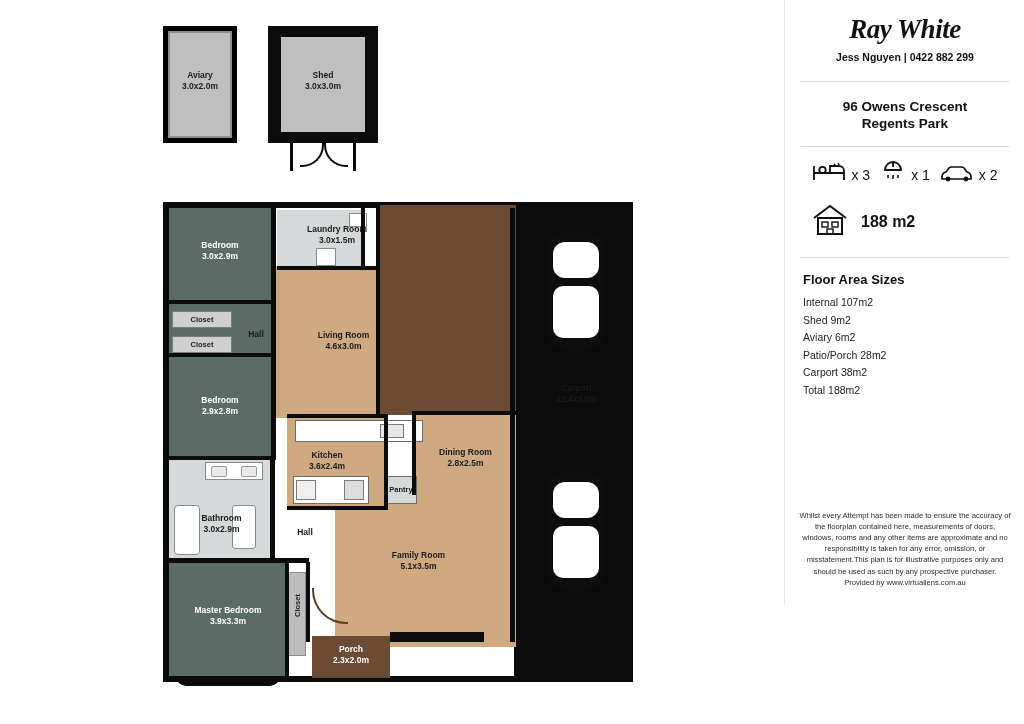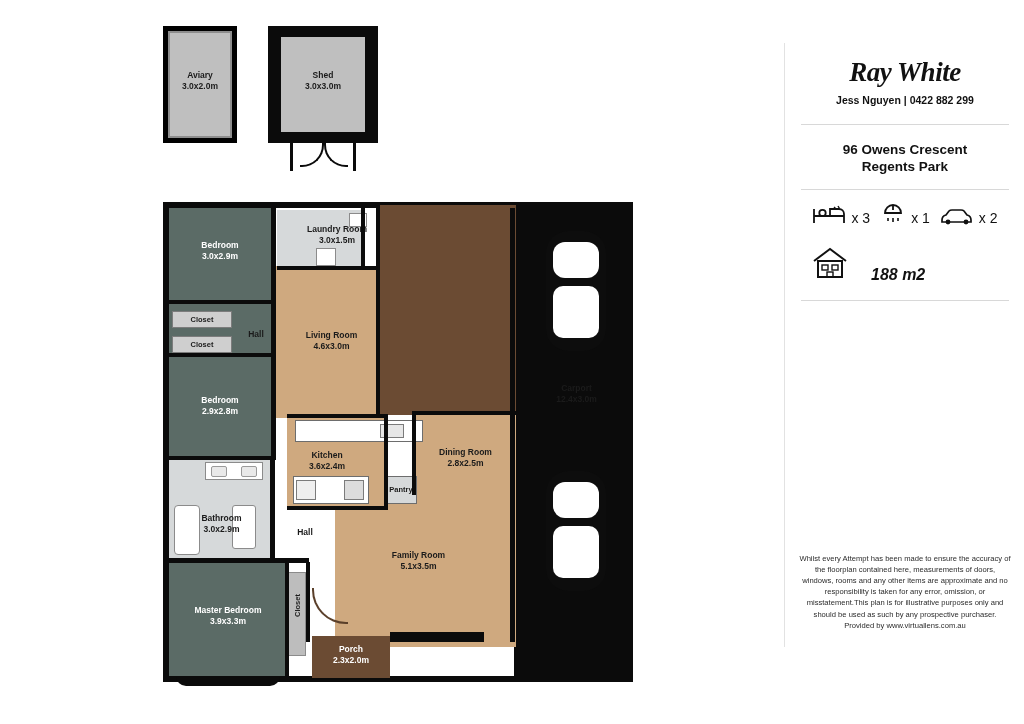--- a/index.html
+++ b/index.html
@@ -62,21 +62,21 @@
   .master-lbl{left:169px;top:605px;width:118px;color:#fff;}
   .master-closet{left:287px;top:572px;width:19px;height:84px;background:#bdbdbd;border:1px solid #8b8b8b;}
   .master-closet-lbl{left:280px;top:600px;width:34px;font-size:7.5px;transform:rotate(-90deg);transform-origin:center;}
 
   .laundry{left:277px;top:210px;width:84px;height:56px;background:#d6d9da;}
   .laundry-lbl{left:291px;top:224px;width:92px;}
   .laundry-tub{left:349px;top:213px;width:18px;height:14px;background:#fff;border:1px solid #8b8b8b;}
   .laundry-app{left:316px;top:248px;width:20px;height:18px;background:#fff;border:1px solid #8b8b8b;}
 
   .living{left:271px;top:266px;width:105px;height:152px;background:#cfa97f;}
-  .living-lbl{left:271px;top:330px;width:105px;padding-left:8px;}
+  .living-lbl{left:283px;top:330px;width:105px;padding-left:8px;}
 
   .patio{left:376px;top:205px;width:140px;height:210px;background:#6b4b33;}
   .patio-lbl{left:376px;top:298px;width:140px;color:#fff;}
 
   .kitchen{left:287px;top:418px;width:100px;height:92px;background:#cfa97f;}
   .kitchen-lbl{left:287px;top:450px;width:80px;}
   .island{left:295px;top:420px;width:128px;height:22px;background:#fff;border:1px solid #6d6d6d;}
   .island-sink{left:380px;top:424px;width:24px;height:14px;background:#e7e7e7;border:1px solid #7b7b7b;}
   .counter{left:293px;top:476px;width:76px;height:28px;background:#fff;border:1px solid #6d6d6d;}
   .cooktop{left:344px;top:480px;width:20px;height:20px;background:#dcdcdc;border:1px solid #7b7b7b;}
@@ -100,32 +100,32 @@
   .wall{position:absolute;background:#0b0b0b;}
 
   
   .car{position:absolute;width:66px;height:126px;}
   .car svg{display:block;}
 
   
   .bay{position:absolute;background:#0b0b0b;}
 
   
-  .panel{position:absolute;left:784px;top:0;width:240px;height:604px;background:#fff;border-left:1px solid #e2e2e2;margin-top:43px;}
+  .panel{position:absolute;left:784px;top:0;width:240px;height:604px;background:#fff;border-left:1px solid #e2e2e2;}
   .brand{padding:14px 0 6px 0;text-align:center;}
   .brand .rw{font-family:"Liberation Serif", serif;font-weight:bold;font-style:italic;font-size:27px;letter-spacing:-0.5px;color:#111;}
   .agent{font-size:10.5px;font-weight:bold;color:#111;margin-top:6px;}
   .hr{height:1px;background:#d8d8d8;margin:12px 16px 0 16px;}
   .addr{text-align:center;margin-top:16px;font-size:13.5px;font-weight:bold;color:#111;line-height:17px;}
   .hr2{height:1px;background:#d8d8d8;margin:14px 16px 0 16px;}
 
   .icons{display:flex;align-items:center;justify-content:center;gap:10px;margin-top:14px;}
   .icochip{display:flex;align-items:center;gap:5px;}
   .icochip .cnt{font-size:14px;color:#111;}
-  .areaRow{display:flex;align-items:flex-end;justify-content:flex-start;gap:22px;margin:14px 0 0 26px;font-style:italic;}
+  .areaRow{display:flex;align-items:center;justify-content:flex-start;gap:12px;margin:14px 0 0 26px;}
   .areaRow .val{font-size:16px;font-weight:bold;color:#111;}
   .hr3{height:1px;background:#d8d8d8;margin:16px 16px 0 16px;}
 
   .fa{margin:14px 0 0 18px;}
   .fa h3{margin:0 0 7px 0;font-size:13px;font-weight:bold;color:#111;}
   .fa .line{font-size:10.5px;color:#1d1d1d;line-height:17.5px;}
 
   .disc{position:absolute;left:14px;right:14px;bottom:16px;text-align:center;font-size:7.6px;line-height:11.2px;color:#2b2b2b;}
 </style>
 </head>
@@ -348,16 +348,25 @@
           <rect x="11" y="19" width="6" height="5" fill="none" stroke="#111" stroke-width="1.4"></rect>
           <rect x="21" y="19" width="6" height="5" fill="none" stroke="#111" stroke-width="1.4"></rect>
           <rect x="16" y="26" width="6" height="5" fill="none" stroke="#111" stroke-width="1.4"></rect>
         </svg>
       </span>
       <span class="val">188 m2</span>
     </div>
 
     <div class="hr3"></div>
 
+    <div class="fa">
+      <h3>Floor Area Sizes</h3>
+      <div class="line">Internal 107m2</div>
+      <div class="line">Shed 9m2</div>
+      <div class="line">Aviary 6m2</div>
+      <div class="line">Patio/Porch 28m2</div>
+      <div class="line">Carport 38m2</div>
+      <div class="line">Total 188m2</div>
+    </div>
 
     <div class="disc">Whilst every Attempt has been made to ensure the accuracy of the floorplan contained here,  measurements of doors, windows, rooms and any other items are approximate and no responsibility is taken for any error, omission, or misstatement.This plan is for illustrative purposes only and should be used as such by any prospective purchaser. Provided by www.virtuallens.com.au</div>
   </div>
 </div>
 
 </body></html>

